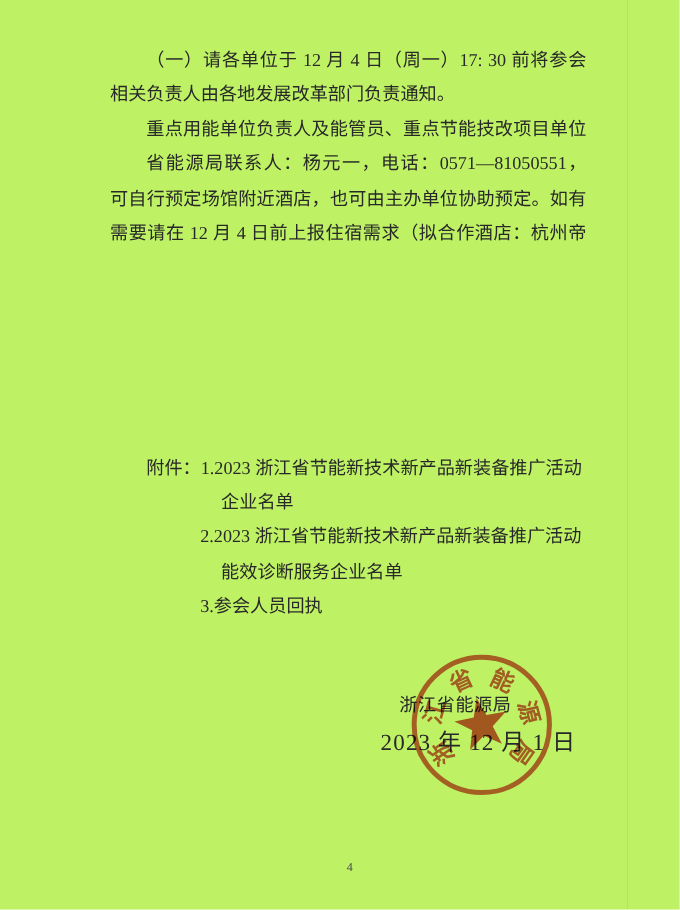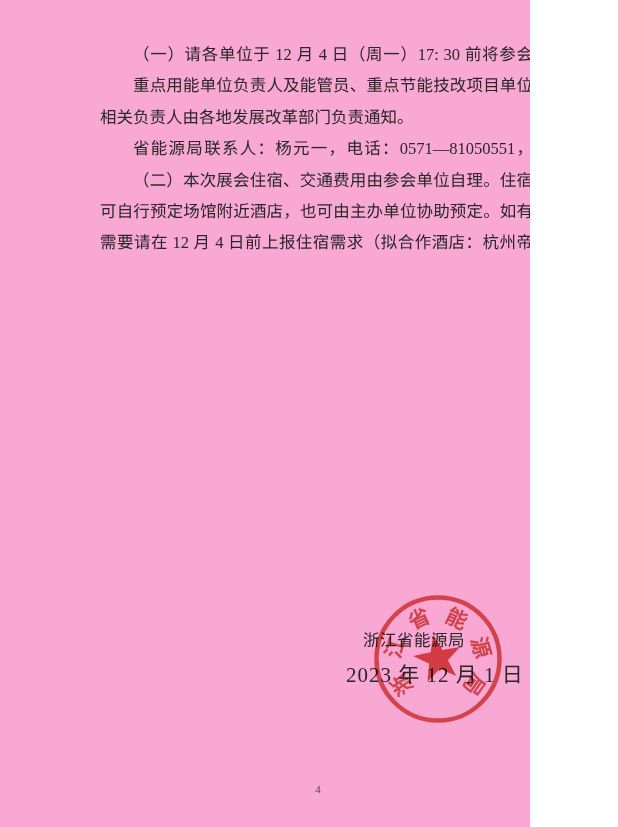--- a/index.html
+++ b/index.html
@@ -1,21 +1,21 @@
 <!DOCTYPE html>
 <html lang="zh-CN"><head>
 <meta charset="utf-8">
 <style>
   * { margin: 0; padding: 0; box-sizing: border-box; }
   html, body { background: #ffffff; }
   .page {
     position: relative;
-    width: 530px;
+    width: 618px;
     height: 827px;
-    background: #f9a8d4;
+    background: #bef264;
     overflow: hidden;
     font-family: "Liberation Serif", "DejaVu Serif", serif;
     color: #282828;
   }
   
   .body-lines {
     position: absolute;
     left: 100px;
     top: 39px;
     width: 433px;
@@ -93,28 +93,34 @@
     background: rgba(0,0,0,0.05);
   }
 </style>
 </head>
 <body>
 
 <div class="page">
 
   <div class="body-lines" id="bodyLines">
       <div class="line indent fill">（一）请各单位于 12 月 4 日（周一）17: 30 前将参会</div>
+      <div class="line">相关负责人由各地发展改革部门负责通知。</div>
       <div class="line indent fill">重点用能单位负责人及能管员、重点节能技改项目单位</div>
-      <div class="line">相关负责人由各地发展改革部门负责通知。</div>
       <div class="line indent fill">省能源局联系人：杨元一，电话：0571—81050551，</div>
-      <div class="line indent fill">（二）本次展会住宿、交通费用由参会单位自理。住宿</div>
       <div class="line fill">可自行预定场馆附近酒店，也可由主办单位协助预定。如有</div>
       <div class="line fill">需要请在 12 月 4 日前上报住宿需求（拟合作酒店：杭州帝</div>
     </div>
 
+  <div class="att-block" id="attBlock">
+      <div class="att-line"><span class="att-label">附件：</span><span>1.2023 浙江省节能新技术新产品新装备推广活动</span></div>
+      <div class="att-line cont">企业名单</div>
+      <div class="att-line start">2.2023 浙江省节能新技术新产品新装备推广活动</div>
+      <div class="att-line cont">能效诊断服务企业名单</div>
+      <div class="att-line start">3.参会人员回执</div>
+    </div>
 
   <div class="sig-org">浙江省能源局</div>
 
   <div class="sig-date">2023 年 12 月 1 日</div>
 
   <svg class="seal" viewBox="-72 -72 144 144" xmlns="http://www.w3.org/2000/svg">
     <circle cx="0" cy="0" r="61.5" fill="none" stroke="#d23a2a" stroke-width="4.5" opacity="0.85"></circle>
     <g transform="rotate(-11)" opacity="0.9">
       <polygon points="0,-25 5.9,-8.1 23.8,-7.7 9.5,3.1 14.7,20.2 0,10 -14.7,20.2 -9.5,3.1 -23.8,-7.7 -5.9,-8.1" fill="#d23a2a"></polygon>
     </g>

